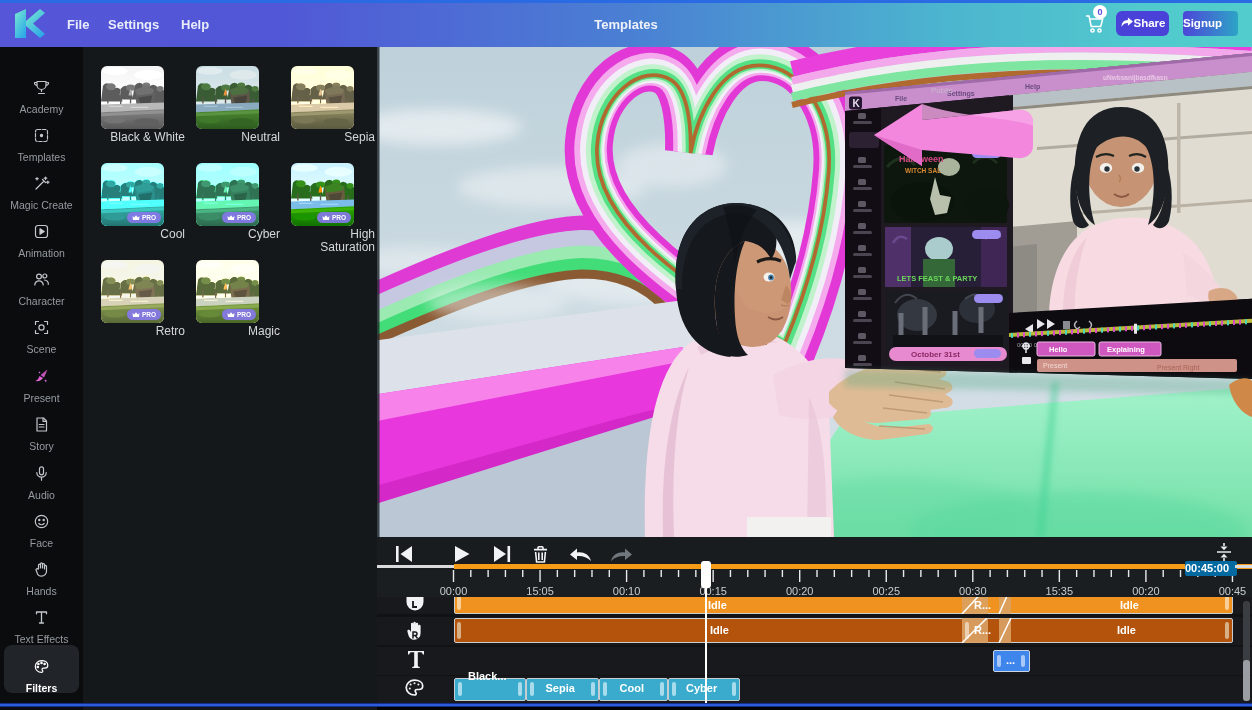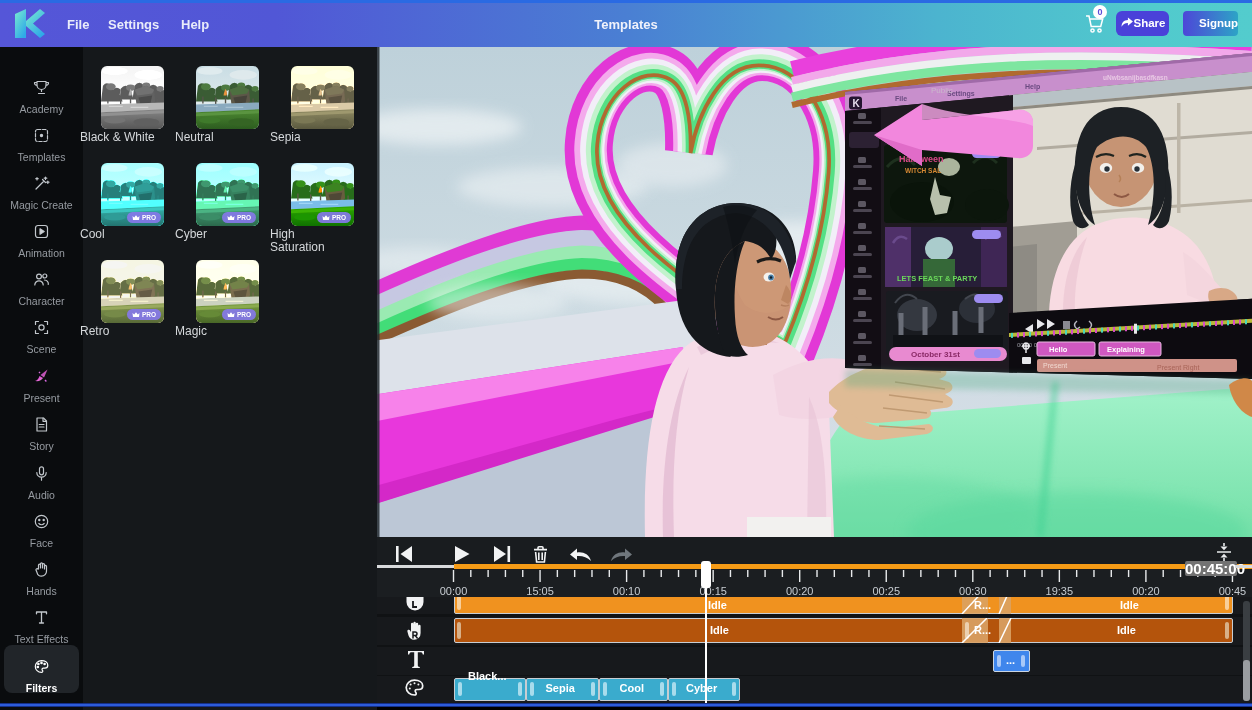--- a/index.html
+++ b/index.html
@@ -8,30 +8,30 @@
   .abs { position:absolute; }
   #topbar { left:0; top:0; width:1252px; height:47px;
     background:linear-gradient(90deg,#5556d8 0%,#5157d6 22%,#4a7fd3 50%,#4cb4cf 75%,#51cacd 92%,#53cccd 100%); }
   #topline { left:0; top:0; width:1252px; height:3px; background:#2a6ae3; }
   .menu { color:#e9ecfa; font-size:13px; font-weight:700; top:17px; }
   #untitled { left:0; top:17px; width:1252px; text-align:center; color:#f0f2fb; font-size:13px; font-weight:700; }
   #sharebtn { left:1116px; top:11px; width:53px; height:25px; background:#4a41d9; border-radius:6px;
     color:#fff; font-size:11.5px; font-weight:700; text-align:center; line-height:25px; }
   #signupbtn { left:1183px; top:11px; width:55px; height:25px;
     background:linear-gradient(90deg,#4d46d8,#2da4c6); border-radius:4px;
-    color:#fff; font-size:11.5px; font-weight:700; text-align:right; line-height:25px; }
+    color:#fff; font-size:11.5px; font-weight:700; text-align:left; line-height:25px; }
   #cartbadge { left:1093px; top:5px; width:14px; height:14px; background:#fff; border-radius:50%;
     color:#5b4bd8; font-size:9px; font-weight:700; text-align:center; line-height:14px; }
   #sidebar { left:0; top:47px; width:83px; height:663px; background:#0a0c0e; }
   .sbitem { position:absolute; left:0; width:83px; height:47px; text-align:center; }
   .sbitem .lab { position:absolute; left:-6px; top:27px; width:95px; font-size:10.5px; color:#969ba1; }
   #filtersel { left:4px; top:645px; width:75px; height:48px; background:#212529; border-radius:8px; }
   #panel { left:83px; top:47px; width:294px; height:663px; background:#15181b; }
   .thumb { position:absolute; width:63px; height:63px; border-radius:6px; overflow:hidden; }
-  .tlabel { position:absolute; width:105px; text-align:left; font-size:12px; color:#d5d8db; line-height:12.5px; }
+  .tlabel { position:absolute; width:105px; text-align:right; font-size:12px; color:#d5d8db; line-height:12.5px; }
   .pro { position:absolute; width:34px; height:11px; background:rgba(134,120,233,.92); border-radius:5.5px; }
   #preview { left:377px; top:47px; width:875px; height:490px; background:#c9d9e1; overflow:hidden; }
   #controls { left:377px; top:537px; width:875px; height:33px; background:#191c1f; }
   #ruler { left:377px; top:570px; width:875px; height:27px; background:#1b1e21; }
   #tracks { left:377px; top:597px; width:875px; height:106px; background:#101214; overflow:hidden; }
   .trackrow { position:absolute; left:0; width:875px; background:#17191c; }
   #blueline { left:0; top:703px; width:1252px; height:4px; background:#2d5cda; border-top:1px solid #16308a; border-bottom:1px solid #16308a; }
   .clip { position:absolute; }
   .cliplabel { position:absolute; color:#fff; font-size:11px; font-weight:700; white-space:nowrap;text-align:right; }
   .handle { position:absolute; width:4px; border-radius:2px; }
@@ -619,24 +619,24 @@
 <rect x="837.4399999999999" y="0" width="1.4" height="7" fill="#e8eaec"></rect>
 <rect x="854.75" y="0" width="1.4" height="12" fill="#e8eaec"></rect>
 </svg>
 <div class="ticklab" style="left:46.5px">00:00</div>
 <div class="ticklab" style="left:133.05px">15:05</div>
 <div class="ticklab" style="left:219.6px">00:10</div>
 <div class="ticklab" style="left:306.15px">00:15</div>
 <div class="ticklab" style="left:392.7px">00:20</div>
 <div class="ticklab" style="left:479.25px">00:25</div>
 <div class="ticklab" style="left:565.8px">00:30</div>
-<div class="ticklab" style="left:652.35px">19:35</div>
+<div class="ticklab" style="left:652.35px">15:35</div>
 <div class="ticklab" style="left:738.9px">00:20</div>
 <div class="ticklab" style="left:825.4499999999999px">00:45</div>
-<div class="abs" style="left:808px;top:-9px;width:52px;height:15px;background:#737373;border-radius:2px;color:#fff;font-size:15px;font-weight:700;text-align:right;line-height:15px">00:45:00</div>
+<div class="abs" style="left:808px;top:-9px;width:52px;height:15px;background:#0369a1;border-radius:2px;color:#fff;font-size:11px;font-weight:700;text-align:left;line-height:15px">00:45:00</div>
 <div class="abs" style="left:858px;top:-5px;width:17px;height:3px;background:#d8dadc"></div>
 <div class="abs" style="left:323.5px;top:-9px;width:10px;height:27px;background:#fff;border-radius:3px"></div>
 <div class="abs" style="left:327.5px;top:18px;width:2px;height:9px;background:#fff"></div>
 </div>
 <div id="tracks" class="abs">
 <div class="trackrow" style="top:0px;height:17px"></div>
 <div class="trackrow" style="top:20px;height:28px"></div>
 <div class="trackrow" style="top:50px;height:28px"></div>
 <div class="trackrow" style="top:79px;height:27px"></div>
 <svg class="abs" style="left:28px;top:0px" width="20" height="17" viewBox="0 0 20 17">

